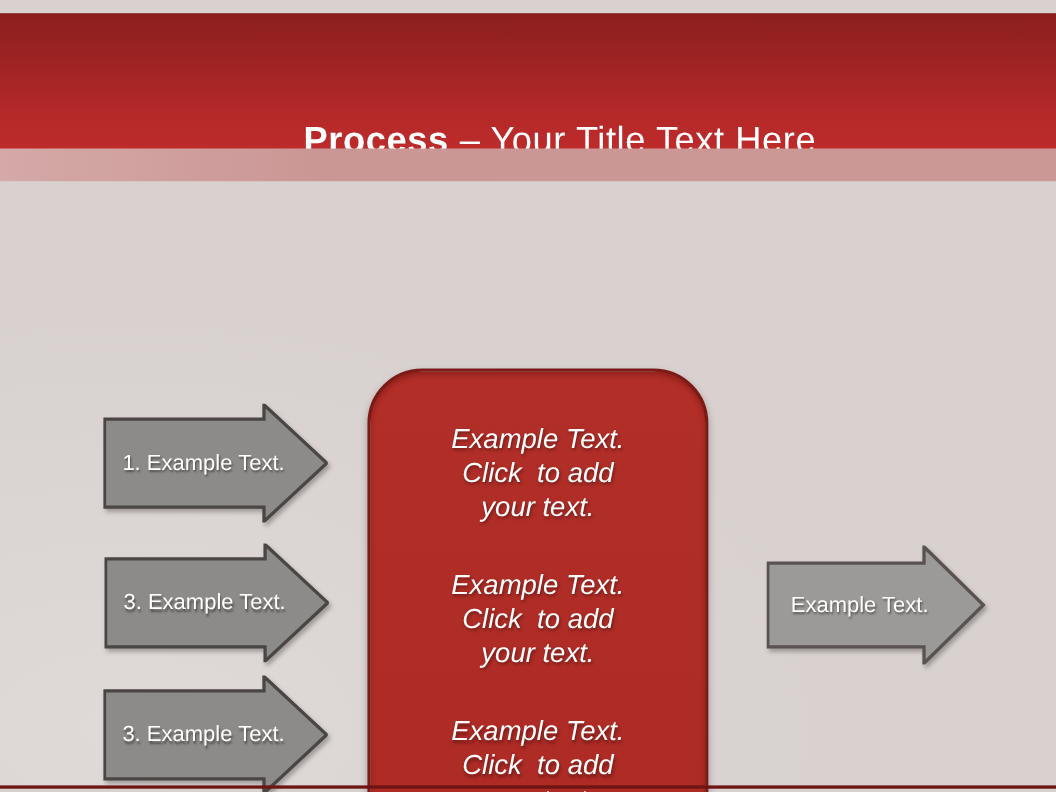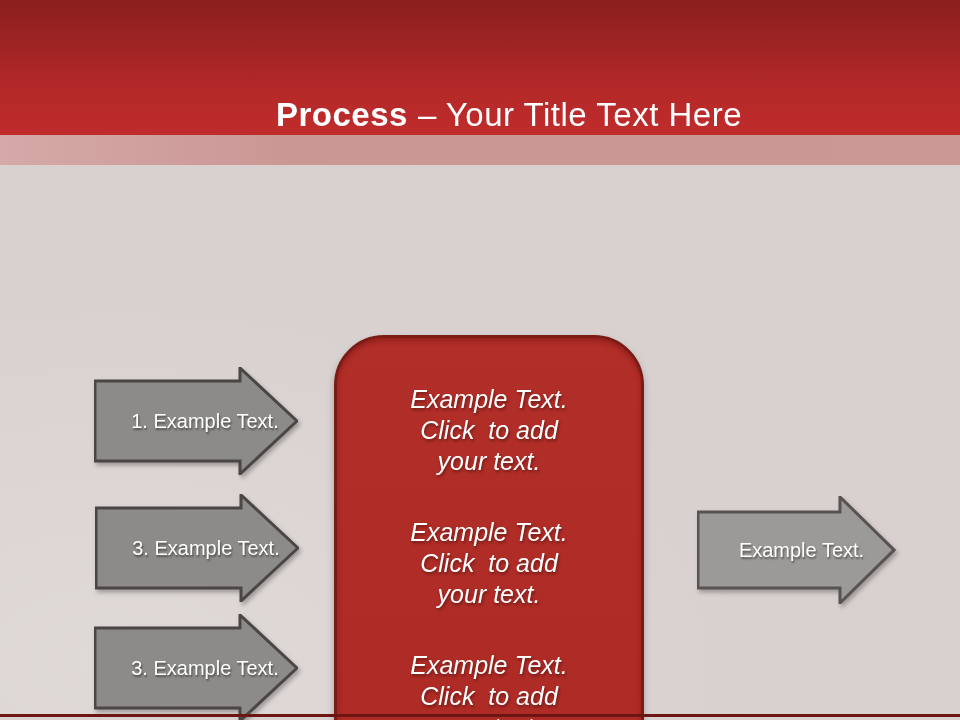--- a/index.html
+++ b/index.html
@@ -10,21 +10,21 @@
     position: relative;
     width: 960px;
     height: 720px;
     background: #D8D1CF;
     overflow: hidden;
   }
 
   
   .title-bar {
     position: absolute;
-    left: 0; top: 0;
+    left: 0; top: 12px;
     width: 960px; height: 142px;
     background: linear-gradient(180deg, #8C1E1E 0%, #9E2323 30%, #B52929 65%, #C22C2C 100%);
   }
   .page-title {
     position: absolute;
     left: 0; top: 55px;
     width: 960px;
     text-align: center;
     color: #FFFFFF;
     font-size: 33px;
@@ -70,21 +70,20 @@
     left: 0; top: 0;
     width: 204px; height: 108px;
     display: flex;
     align-items: center;
     justify-content: center;
     padding-right: 22px;
     color: #FFFFFF;
     font-size: 20px;
     text-shadow: 1px 2px 2px rgba(0,0,0,0.45);
     white-space: pre-wrap;
-    margin-left: 20px;
   }
   .arrow-1 { left: 94px;  top: 202px; }
   .arrow-2 { left: 95px;  top: 329px; }
   .arrow-3 { left: 94px;  top: 449px; }
   .arrow-right { left: 697px; top: 331px; width: 199px; }
   .arrow-right .arrow-label { width: 199px; padding-right: 30px; }
 
   
   .process-panel {
     position: absolute;

